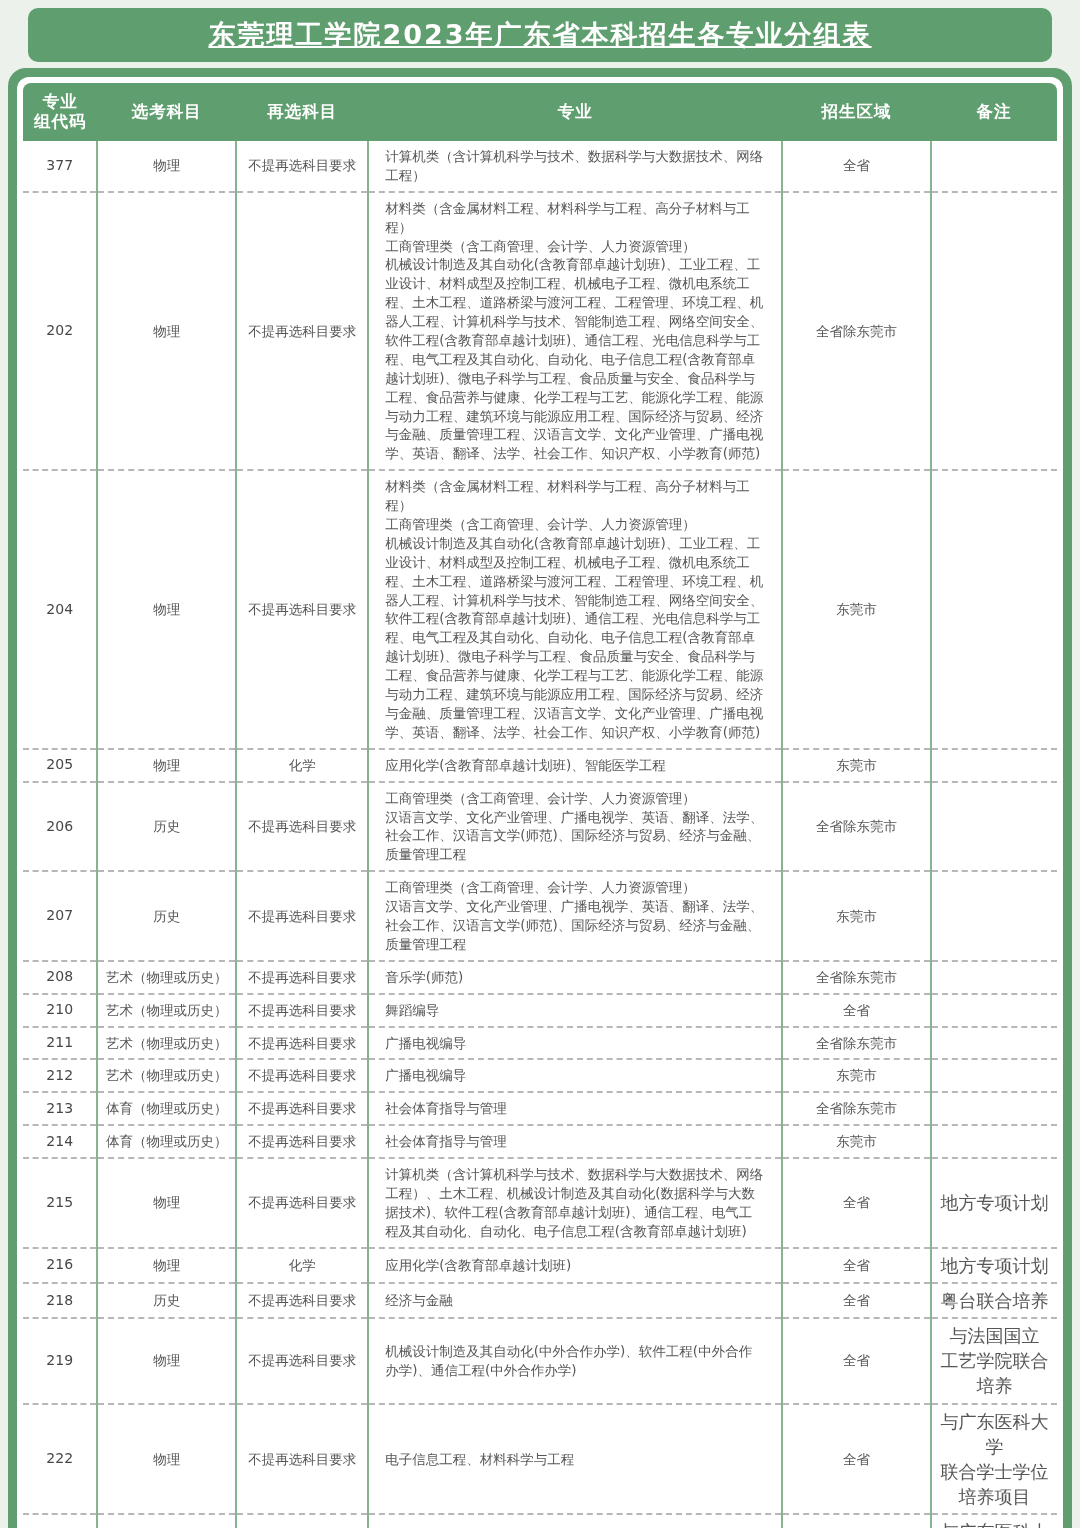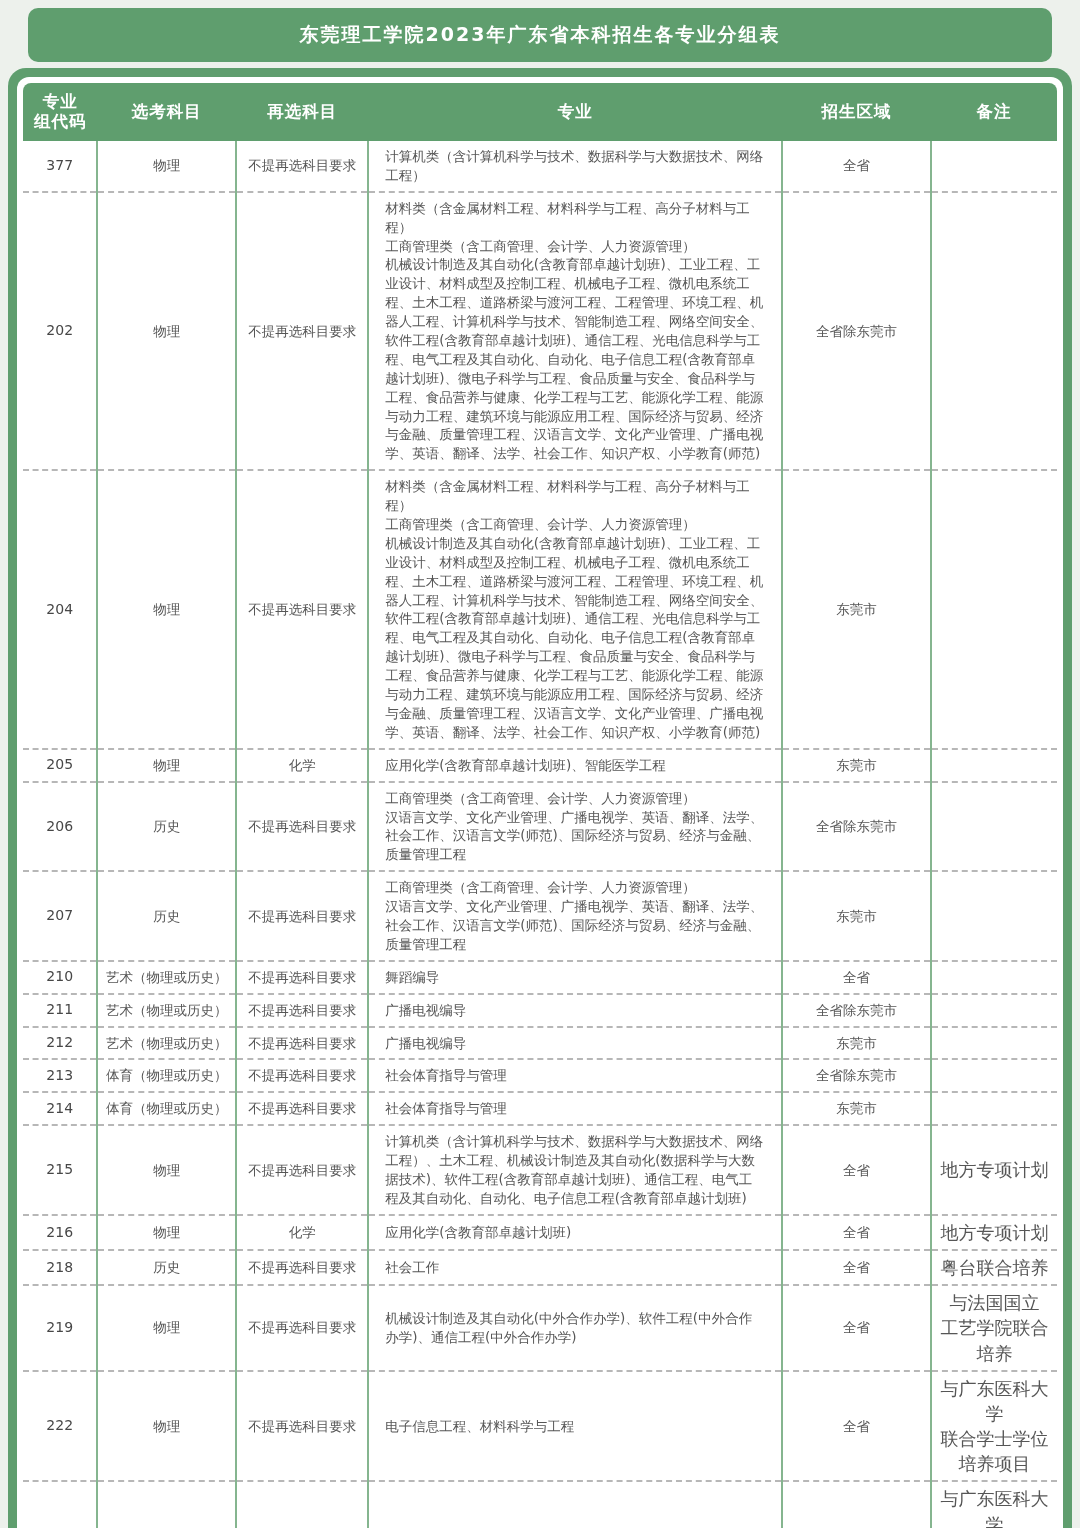--- a/index.html
+++ b/index.html
@@ -11,22 +11,23 @@
     color:#555;
   }
   .page { width:1080px; height:1528px; padding:8px 8px 0; }
 
   .banner {
     margin:0 20px; height:54px;
     background:#5f9e6e; border-radius:10px;
     display:flex; align-items:center; justify-content:center;
   }
   .banner-title {
-    color:#ffffff; font-size:19px; font-weight:bold; letter-spacing:2px;
+    color:#ffffff; font-size:27px; font-weight:bold; letter-spacing:2px;
     white-space:nowrap;
+    text-decoration:underline;
   }
 
   .card {
     margin-top:6px;
     background:#5f9e6e;
     border-radius:18px;
     padding:9px 9px 20px;
   }
   .inset {
     background:#ffffff;
@@ -147,20 +148,28 @@
           <tr>
             <td class="c-code">207</td>
             <td>历史</td>
             <td>不提再选科目要求</td>
             <td class="c-majors">工商管理类（含工商管理、会计学、人力资源管理）
 汉语言文学、文化产业管理、广播电视学、英语、翻译、法学、社会工作、汉语言文学(师范)、国际经济与贸易、经济与金融、质量管理工程</td>
             <td>东莞市</td>
             <td class="c-remark"></td>
           </tr>
           <tr>
+            <td class="c-code">208</td>
+            <td>艺术（物理或历史）</td>
+            <td>不提再选科目要求</td>
+            <td class="c-majors">音乐学(师范)</td>
+            <td>全省除东莞市</td>
+            <td class="c-remark"></td>
+          </tr>
+          <tr>
             <td class="c-code">210</td>
             <td>艺术（物理或历史）</td>
             <td>不提再选科目要求</td>
             <td class="c-majors">舞蹈编导</td>
             <td>全省</td>
             <td class="c-remark"></td>
           </tr>
           <tr>
             <td class="c-code">211</td>
             <td>艺术（物理或历史）</td>
@@ -206,21 +215,21 @@
             <td>物理</td>
             <td>化学</td>
             <td class="c-majors">应用化学(含教育部卓越计划班)</td>
             <td>全省</td>
             <td class="c-remark">地方专项计划</td>
           </tr>
           <tr>
             <td class="c-code">218</td>
             <td>历史</td>
             <td>不提再选科目要求</td>
-            <td class="c-majors">社会工作</td>
+            <td class="c-majors">经济与金融</td>
             <td>全省</td>
             <td class="c-remark">粤台联合培养</td>
           </tr>
           <tr>
             <td class="c-code">219</td>
             <td>物理</td>
             <td>不提再选科目要求</td>
             <td class="c-majors">机械设计制造及其自动化(中外合作办学)、软件工程(中外合作办学)、通信工程(中外合作办学)</td>
             <td>全省</td>
             <td class="c-remark">与法国国立

